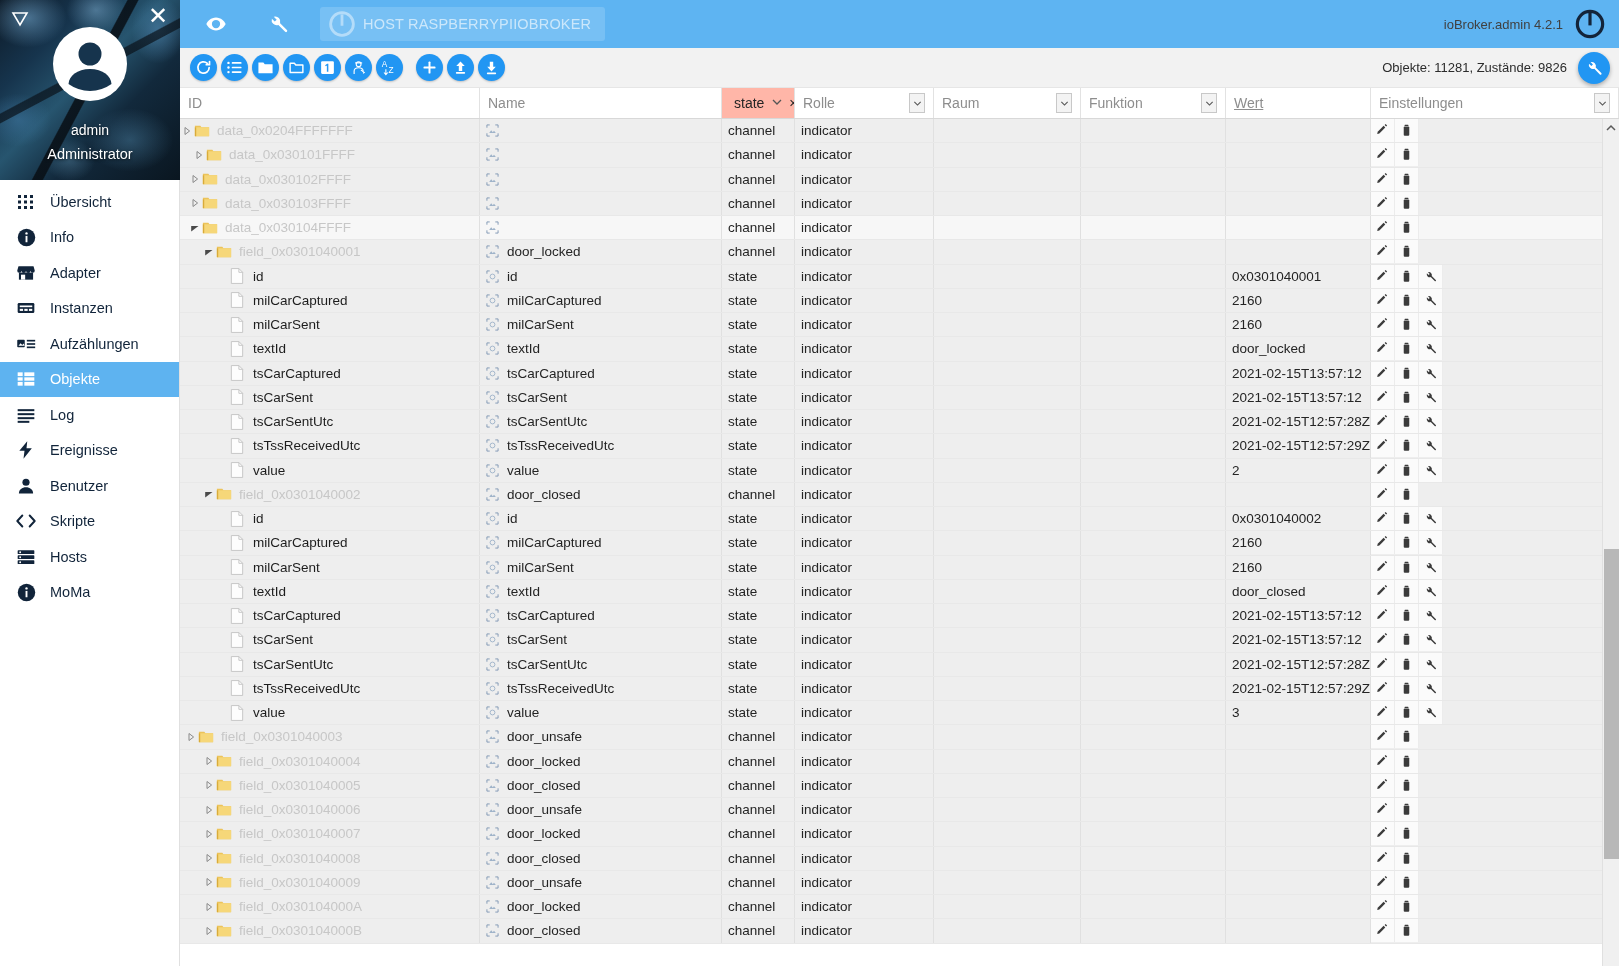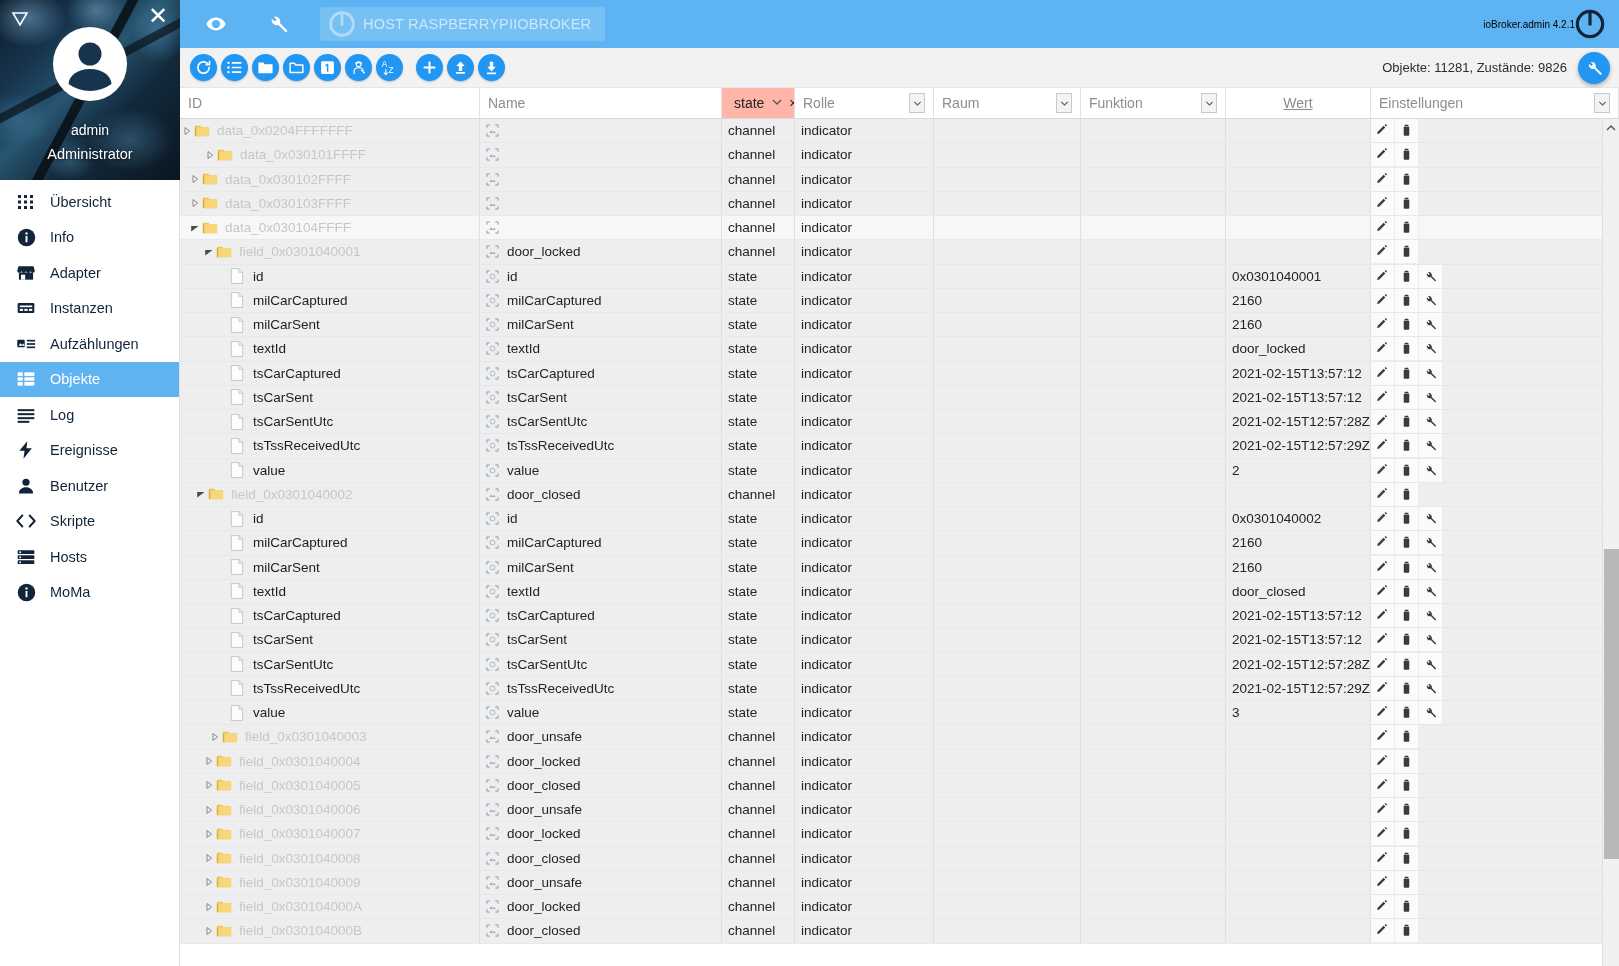--- a/index.html
+++ b/index.html
@@ -119,21 +119,21 @@
   .host-chip .hc-text {
     color: rgba(255,255,255,.62);
     font-size: 14.5px;
     letter-spacing: .2px;
     text-transform: uppercase;
     white-space: nowrap;
   }
   .ab-right {
     margin-left: auto; display: flex; align-items: center;
   }
-  .ab-version { color: #000000; font-size: 10px; white-space: nowrap; }
+  .ab-version { color: #404040; font-size: 13px; margin-right: 12px; white-space: nowrap; }
   .ab-logo { width: 30px; height: 30px; display: flex; }
 
   
   .toolbar {
     height: 40px; flex: 0 0 40px;
     background: #f2f2f2;
     display: flex; align-items: center;
     padding-left: 10px;
     position: relative;
     border-bottom: 1px solid #e6e6e6;
@@ -182,21 +182,21 @@
     position: relative;
     overflow: hidden;
     white-space: nowrap;
   }
   .th.c-id      { flex: 0 0 300px; }
   .th.c-name    { flex: 0 0 242px; }
   .th.c-type    { flex: 0 0 73px; padding: 0; }
   .th.c-role    { flex: 0 0 139px; }
   .th.c-room    { flex: 0 0 147px; }
   .th.c-func    { flex: 0 0 145px; }
-  .th.c-wert    { flex: 0 0 145px; justify-content: center; text-decoration: underline; }
+  .th.c-wert    { flex: 0 0 145px; justify-content: flex-start; text-decoration: underline; }
   .th.c-set     { flex: 1 1 auto; }
   .th-sel {
     display: flex; align-items: center;
     background: #ffb6a8; height: 31px; width: 100%;
     padding-left: 12px;
     color: #242424; font-size: 14px;
   }
   .th-sel .chev { margin-left: 6px; }
   .th-sel .clr { margin-left: 5px; font-size: 14px; cursor: pointer; }
   .chev-box {
@@ -677,21 +677,21 @@
                     <rect x="5.6" y="1" width="4.8" height="1.6" rx=".5"></rect>
                     <rect x="4.6" y="3" width="6.8" height="11.5" rx="1.2"></rect>
                   </svg>
                 </span>
               </span>
             </div>
           </div>
         </div>
         <div class="row">
           <div class="td c-id">
-            <div class="id-inner" style="padding-left: 23px;">
+            <div class="id-inner" style="padding-left: 12px;">
               <span class="twisty">
                 <svg width="10" height="10" viewBox="0 0 10 10">
                   <path d="M3 1.5 L7.6 5 L3 8.5 Z" fill="none" stroke="#8a8a8a" stroke-width="1"></path>
                 </svg>
               </span>
               <span class="folder">
                 <svg width="16" height="16" viewBox="0 0 18 18">
                   <path d="M1 3.2h6.1l1.3 1.6H17v10H1z" fill="#ecc35a"></path>
                   <path d="M1 4.8h16v10H1z" fill="#f6d779"></path>
                   <rect x="1" y="4.8" width="1.5" height="10" fill="#d9ab3a"></rect>
@@ -1613,21 +1613,21 @@
                   <svg width="13" height="13" viewBox="0 0 24 24" fill="#3b3b3b">
                     <path d="M21.7 18.6l-7.4-7.4a5.6 5.6 0 0 0-6.9-7.1l3.2 3.2-2.1 2.1-3.2-3.2a5.6 5.6 0 0 0 7.1 6.9l7.4 7.4a1.3 1.3 0 0 0 1.9-1.9z"></path>
                   </svg>
                 </span>
               </span>
             </div>
           </div>
         </div>
         <div class="row">
           <div class="td c-id">
-            <div class="id-inner" style="padding-left: 14px; text-align: center;">
+            <div class="id-inner" style="padding-left: 22px; text-align: center;">
               <span class="twisty">
                 <svg width="10" height="10" viewBox="0 0 10 10">
                   <path d="M1.2 3 L8.5 3 L1.2 8.5 Z" fill="#4a4a4a"></path>
                 </svg>
               </span>
               <span class="folder">
                 <svg width="16" height="16" viewBox="0 0 18 18">
                   <path d="M1 3.2h6.1l1.3 1.6H17v10H1z" fill="#ecc35a"></path>
                   <path d="M1 4.8h16v10H1z" fill="#f6d779"></path>
                   <rect x="1" y="4.8" width="1.5" height="10" fill="#d9ab3a"></rect>
@@ -2297,21 +2297,21 @@
                   <svg width="13" height="13" viewBox="0 0 24 24" fill="#3b3b3b">
                     <path d="M21.7 18.6l-7.4-7.4a5.6 5.6 0 0 0-6.9-7.1l3.2 3.2-2.1 2.1-3.2-3.2a5.6 5.6 0 0 0 7.1 6.9l7.4 7.4a1.3 1.3 0 0 0 1.9-1.9z"></path>
                   </svg>
                 </span>
               </span>
             </div>
           </div>
         </div>
         <div class="row">
           <div class="td c-id">
-            <div class="id-inner" style="padding-left: 28px;">
+            <div class="id-inner" style="padding-left: 4px;">
               <span class="twisty">
                 <svg width="10" height="10" viewBox="0 0 10 10">
                   <path d="M3 1.5 L7.6 5 L3 8.5 Z" fill="none" stroke="#8a8a8a" stroke-width="1"></path>
                 </svg>
               </span>
               <span class="folder">
                 <svg width="16" height="16" viewBox="0 0 18 18">
                   <path d="M1 3.2h6.1l1.3 1.6H17v10H1z" fill="#ecc35a"></path>
                   <path d="M1 4.8h16v10H1z" fill="#f6d779"></path>
                   <rect x="1" y="4.8" width="1.5" height="10" fill="#d9ab3a"></rect>

